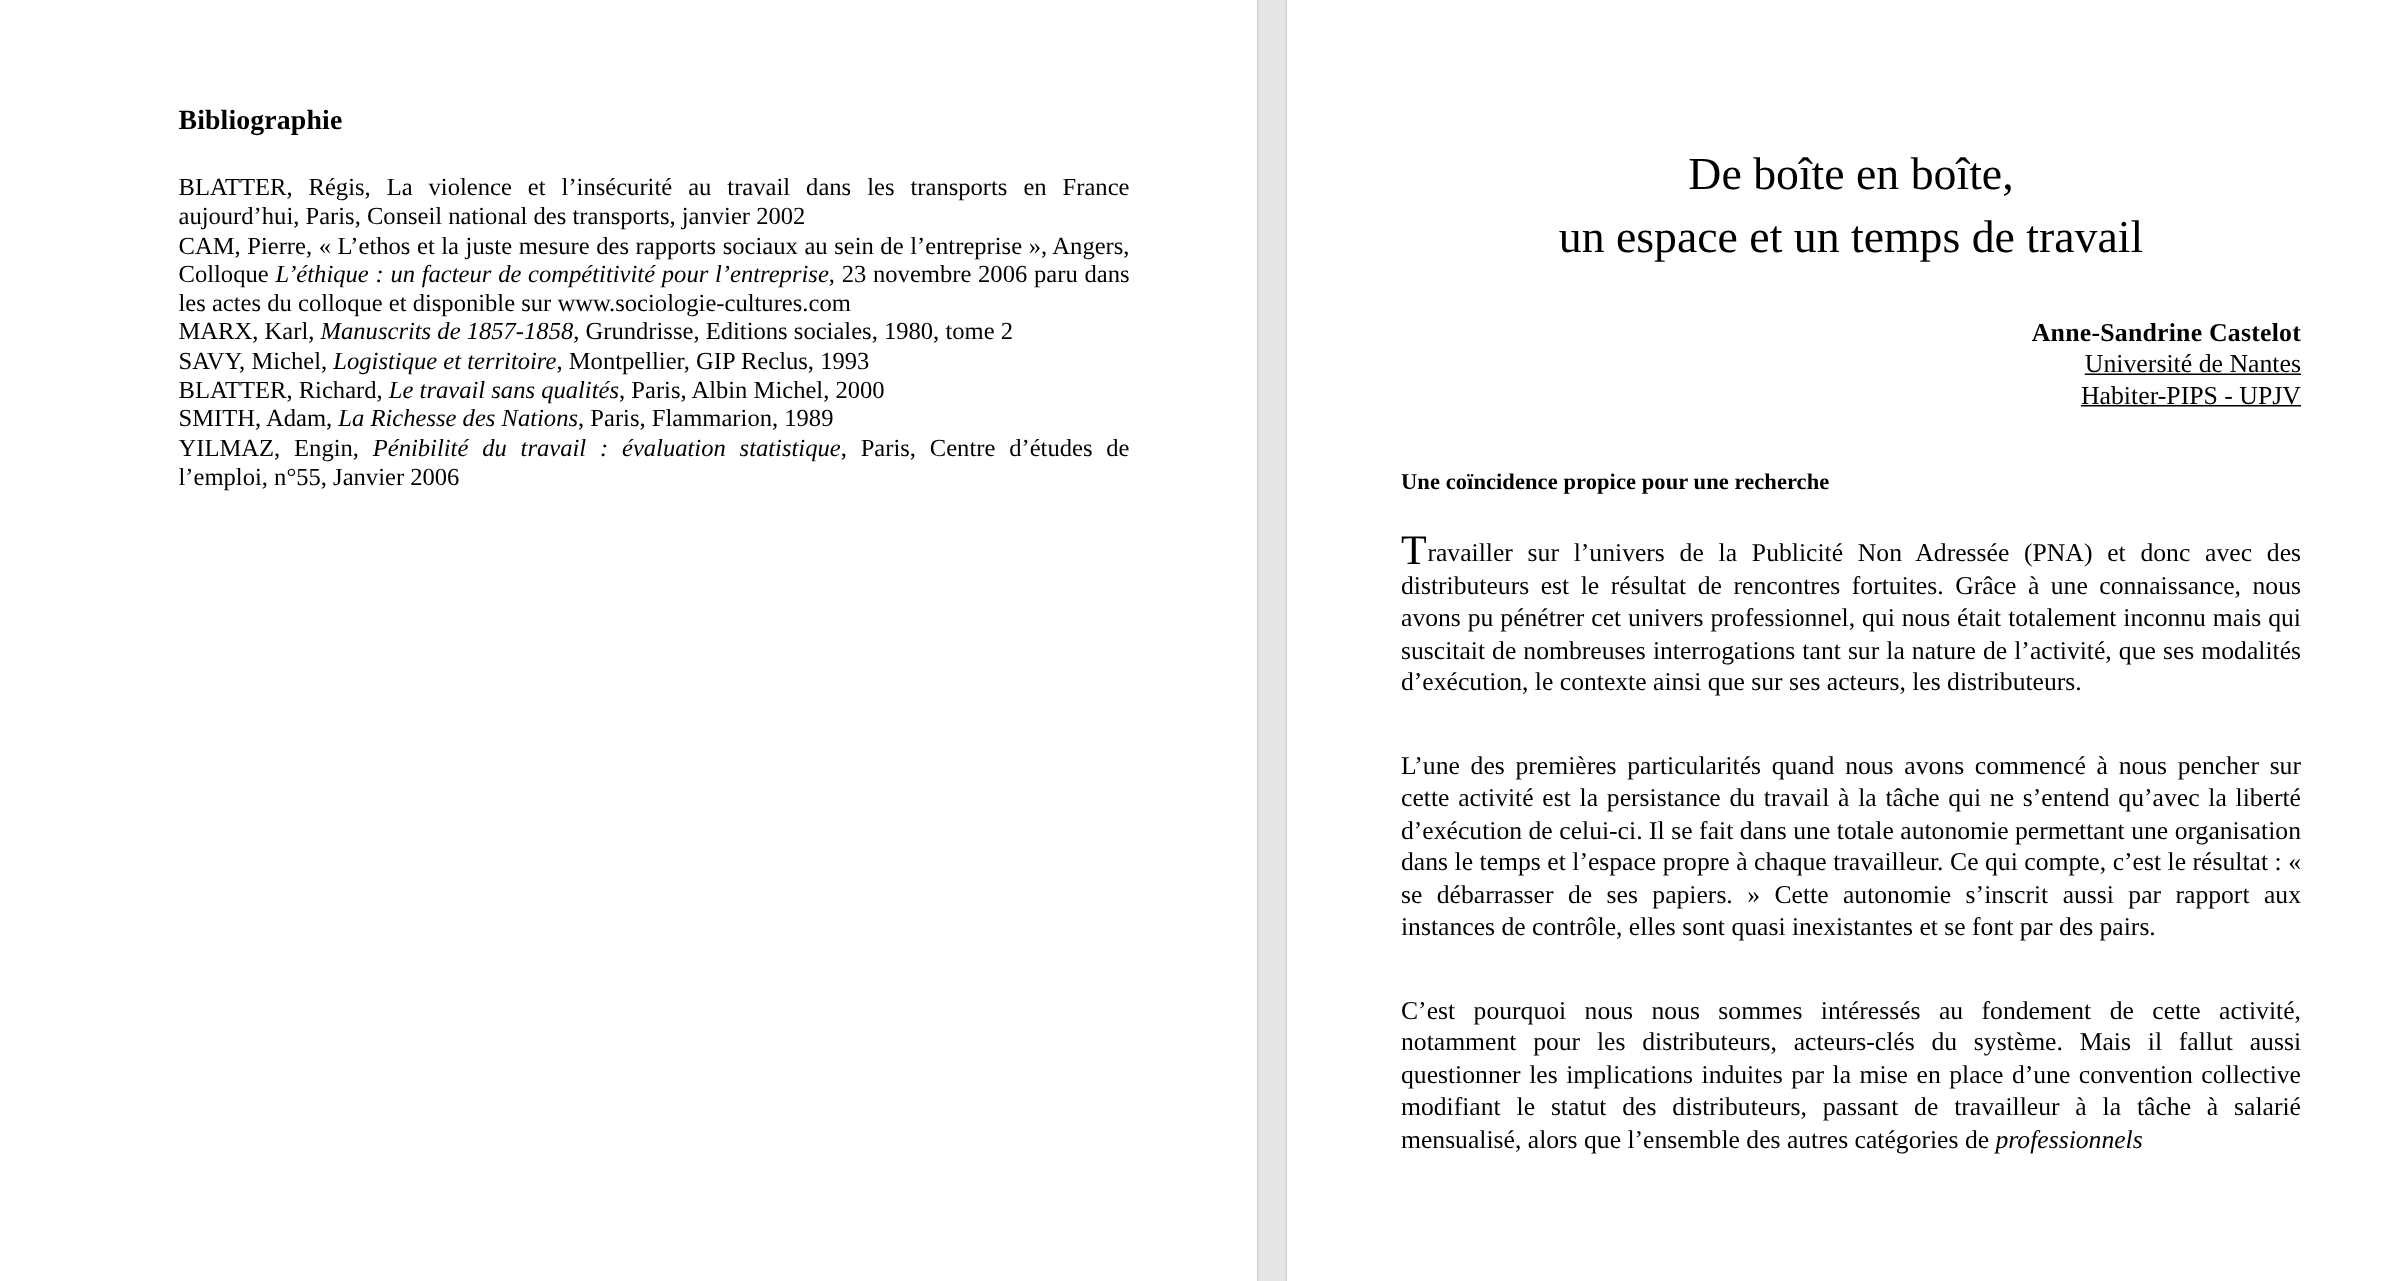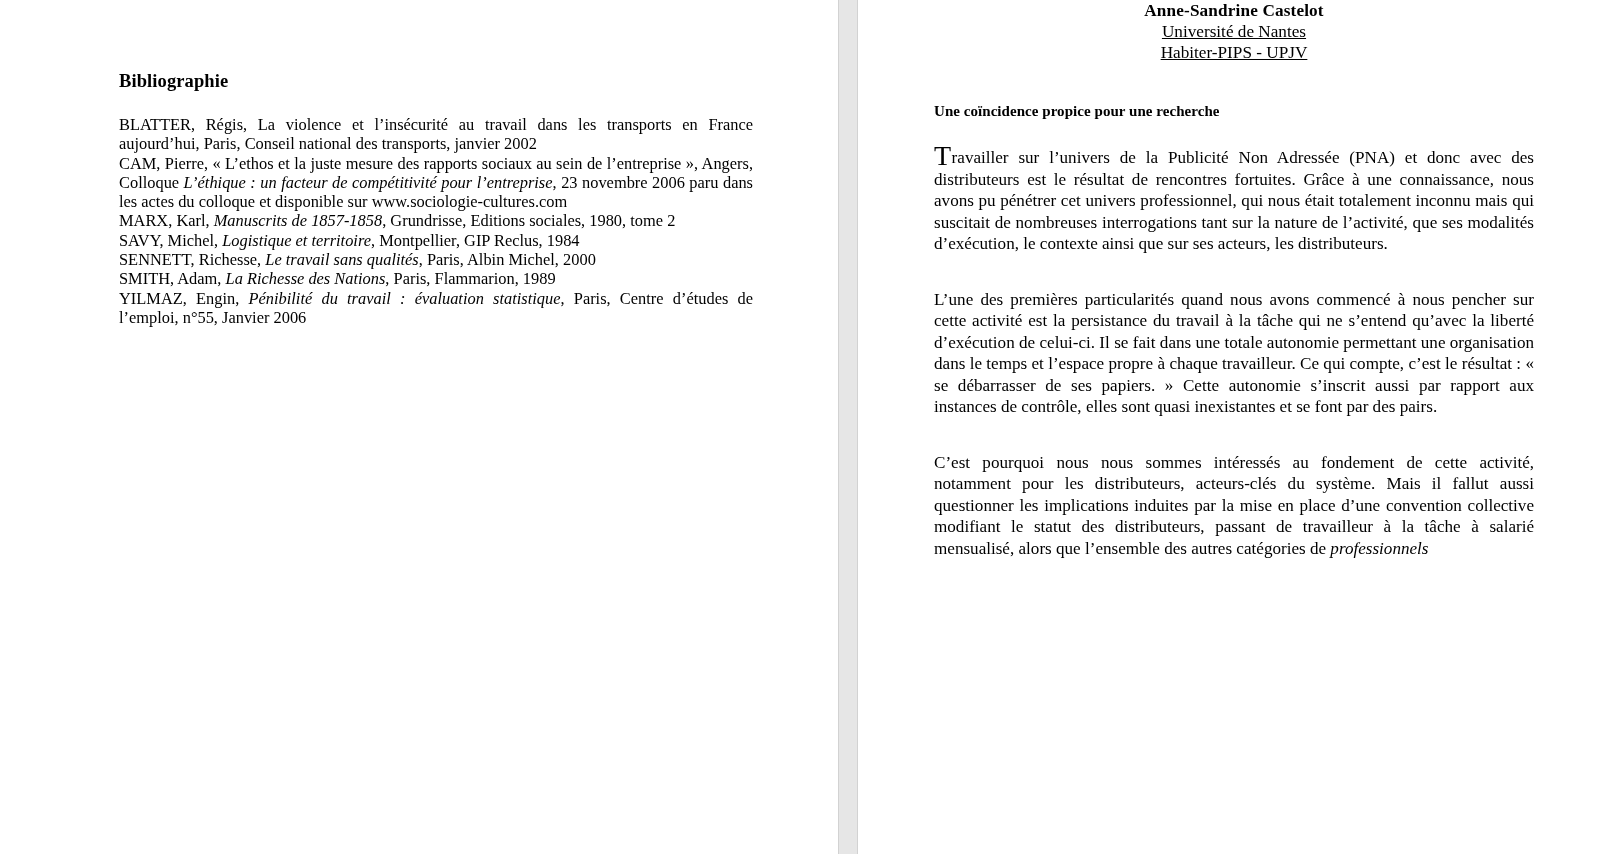--- a/index.html
+++ b/index.html
@@ -88,21 +88,22 @@
   .doc-title {
     text-align: center;
     font-size: 30.5px;
     line-height: 42px;
     margin: 95px 0 0 0;
     font-weight: normal;
   }
   .doc-title .t-line { display: block; }
 
   .author-block {
-    text-align: center;
+    text-align: right;
+    margin-top: 32px;
     font-size: 17.2px;
     line-height: 21px;
   }
   .author-name {
     font-weight: bold;
     display: block;
     letter-spacing: 0.15px;
   }
   .author-aff { display: block; text-decoration: underline; }
 
@@ -146,37 +147,41 @@
       <div class="biblio-title">Bibliographie</div>
 
       <div class="biblio-list">
 
         <p class="biblio-entry"><span>BLATTER, Régis, La violence et l’insécurité au travail dans les transports en France aujourd’hui, Paris, Conseil national des transports, janvier 2002</span></p>
 
         <p class="biblio-entry"><span>CAM, Pierre, « L’ethos et la juste mesure des rapports sociaux au sein de l’entreprise », Angers, Colloque </span><i>L’éthique : un facteur de compétitivité pour l’entreprise</i><span>, 23 novembre 2006 paru dans les actes du colloque et disponible sur www.sociologie-cultures.com</span></p>
 
         <p class="biblio-entry single"><span>MARX, Karl, </span><i>Manuscrits de 1857-1858</i><span>, Grundrisse, Editions sociales, 1980, tome 2</span></p>
 
-        <p class="biblio-entry single"><span>SAVY, Michel, </span><i>Logistique et territoire</i><span>, Montpellier, GIP Reclus, 1984</span></p>
+        <p class="biblio-entry single"><span>SAVY, Michel, </span><i>Logistique et territoire</i><span>, Montpellier, GIP Reclus, 1993</span></p>
 
-        <p class="biblio-entry single"><span>SENNETT, Richesse, </span><i>Le travail sans qualités</i><span>, Paris, Albin Michel, 2000</span></p>
+        <p class="biblio-entry single"><span>BLATTER, Richard, </span><i>Le travail sans qualités</i><span>, Paris, Albin Michel, 2000</span></p>
 
         <p class="biblio-entry single"><span>SMITH, Adam, </span><i>La Richesse des Nations</i><span>, Paris, Flammarion, 1989</span></p>
 
         <p class="biblio-entry"><span>YILMAZ, Engin, </span><i>Pénibilité du travail : évaluation statistique</i><span>, Paris, Centre d’études de l’emploi, n°55, Janvier 2006</span></p>
 
       </div>
     </div>
   </div>
 
   <div class="page-gap"></div>
 
   <div class="page page-right">
     <div class="doc-wrap">
 
+      <h1 class="doc-title">
+          <span class="t-line">De boîte en boîte,</span>
+          <span class="t-line">un espace et un temps de travail</span>
+        </h1>
 
       <div class="author-block">
         <span class="author-name">Anne-Sandrine Castelot</span>
         <span class="author-aff">Université de Nantes</span>
         <span class="author-aff">Habiter-PIPS - UPJV</span>
       </div>
 
       <div class="section-head">Une coïncidence propice pour une recherche</div>
 
       <p class="body-par first"><span class="dropcap">T</span><span>ravailler sur l’univers de la Publicité Non Adressée (PNA) et donc avec des distributeurs est le résultat de rencontres fortuites. Grâce à une connaissance, nous avons pu pénétrer cet univers professionnel, qui nous était totalement inconnu mais qui suscitait de nombreuses interrogations tant sur la nature de l’activité, que ses modalités d’exécution, le contexte ainsi que sur ses acteurs, les distributeurs.</span></p>

